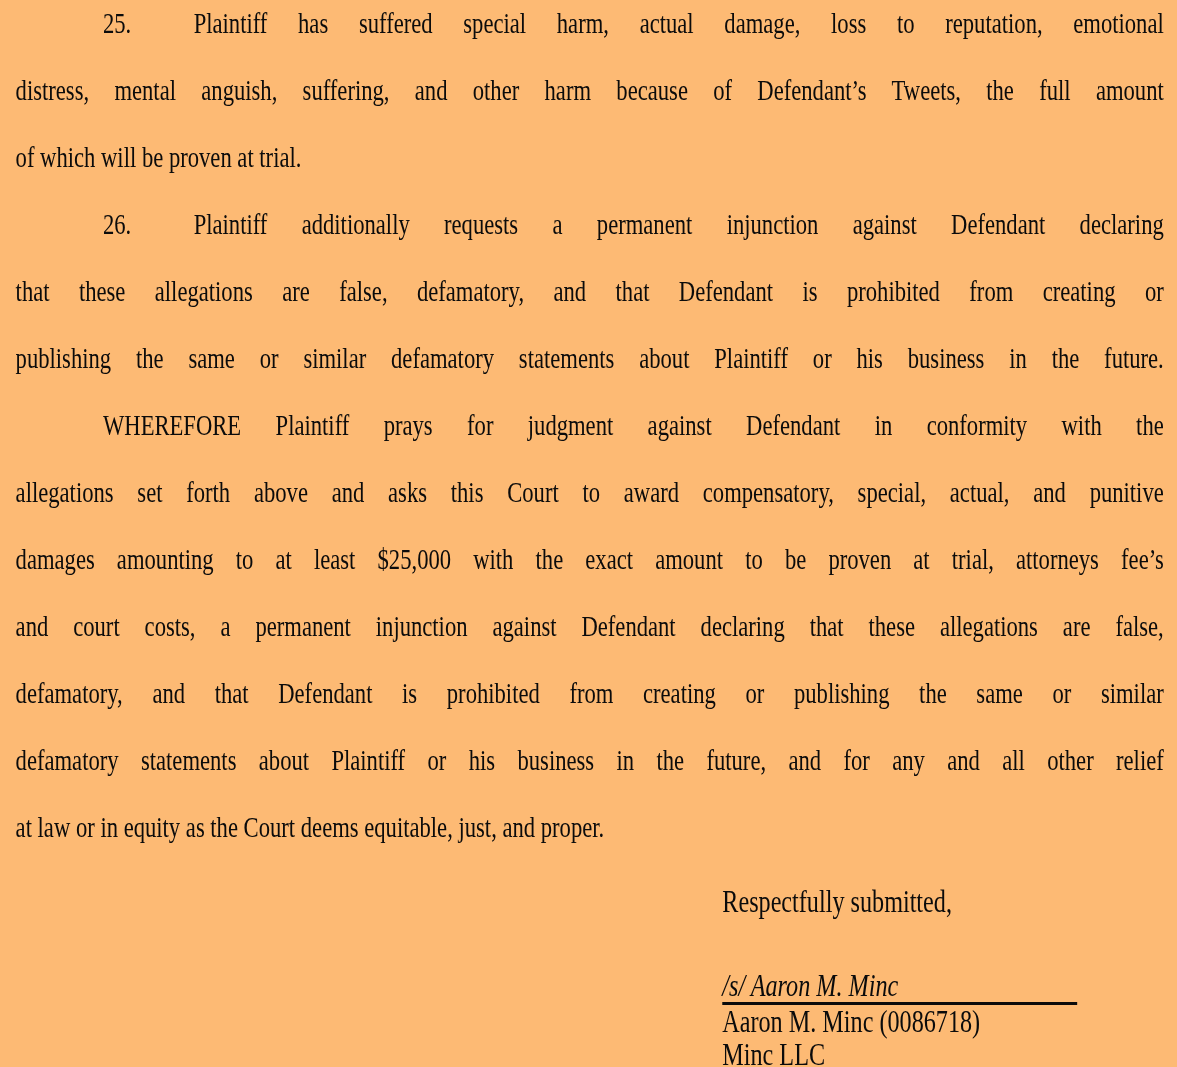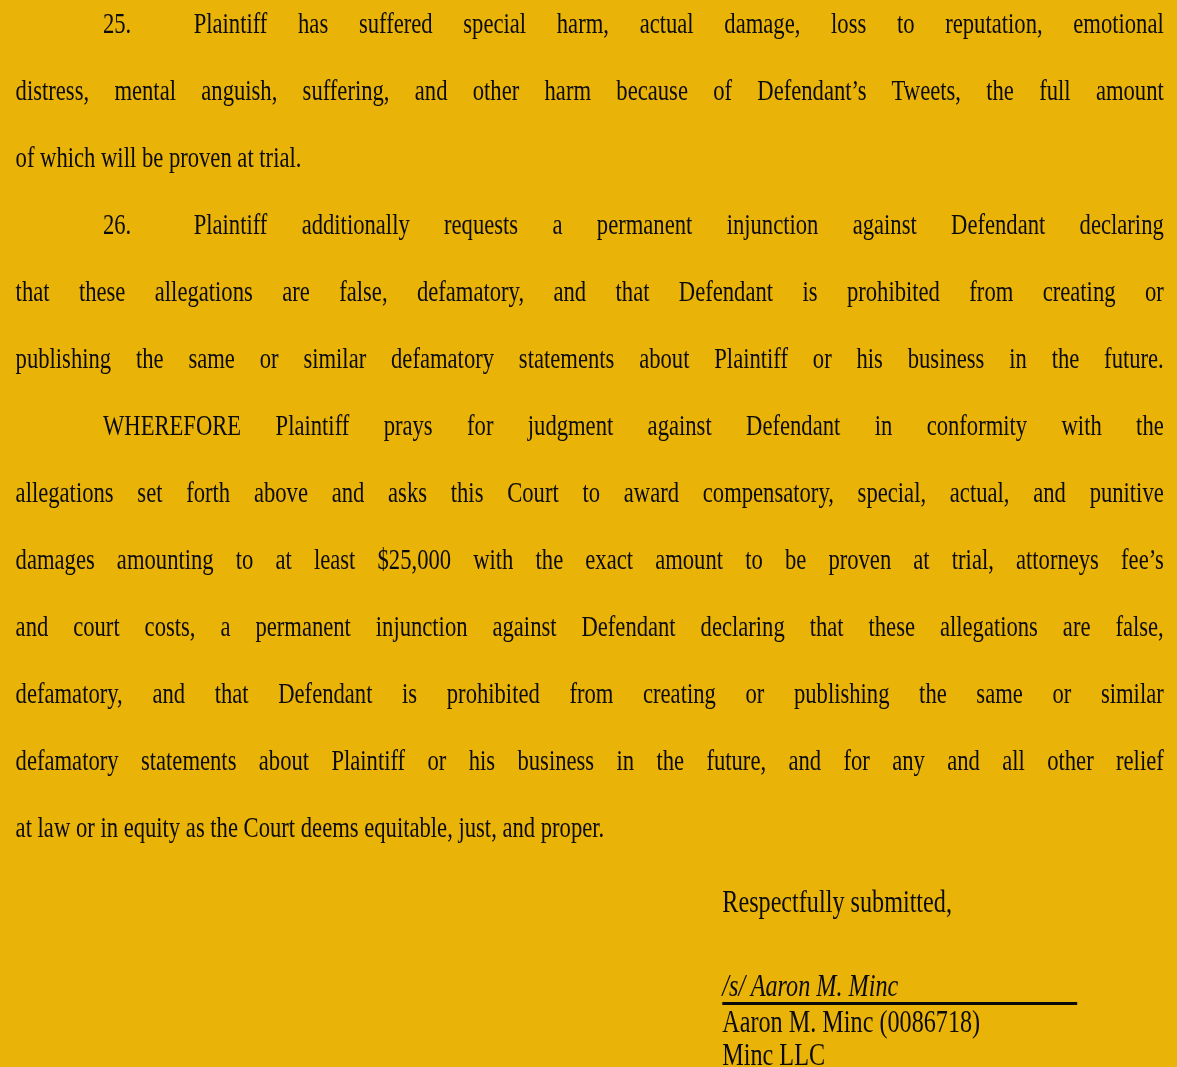--- a/index.html
+++ b/index.html
@@ -9,21 +9,21 @@
   }
   body {
     width: 1177px;
     height: 1067px;
     overflow: hidden;
   }
   .page {
     position: relative;
     width: 1177px;
     height: 1067px;
-    background: #eab308;
+    background: #fdba74;
     color: #0b0b0b;
     overflow: hidden;
   }
   
   .condense {
     width: 1510px;
     transform: scaleX(0.78);
     transform-origin: 0 0;
     font-family: "Liberation Serif", "DejaVu Serif", serif;
     font-size: 29px;

